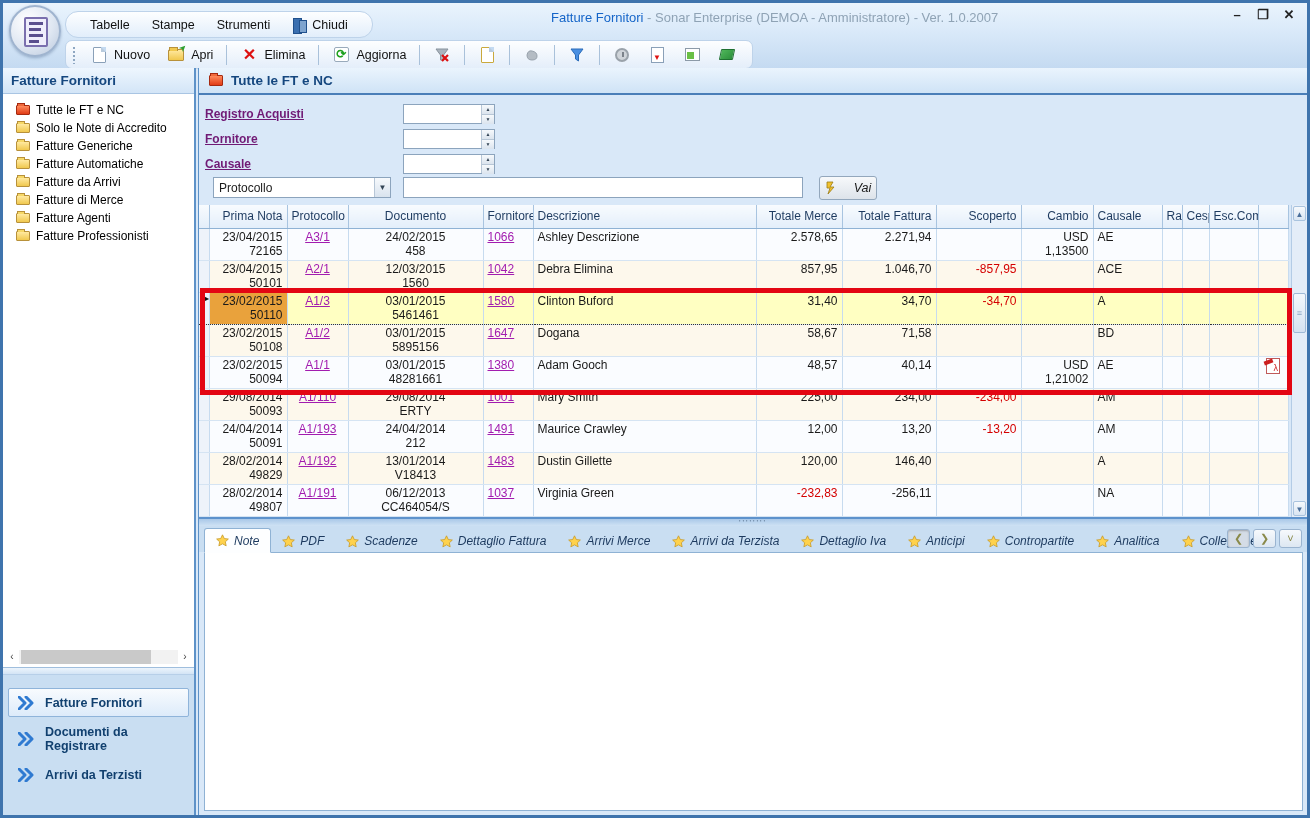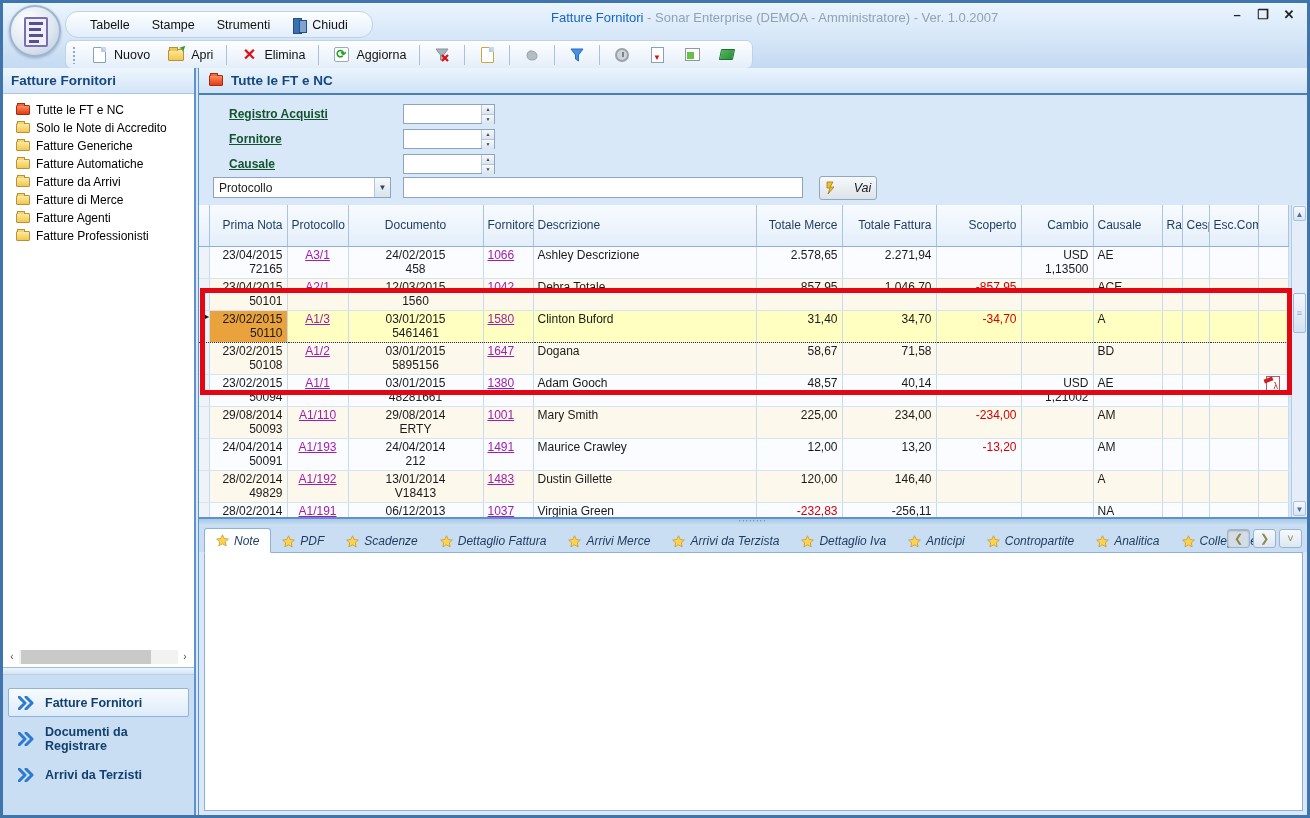--- a/index.html
+++ b/index.html
@@ -80,38 +80,38 @@
     color:#11406f; font-weight:bold; font-size:12.5px; cursor:default; border:1px solid transparent; }
   .nav-item.active { background:linear-gradient(#f8fbfe,#ddebfa); border:1px solid #8fb4da; border-radius:2px; }
   .nav-item svg { flex:0 0 16px; }
 
   
   .main { position:absolute; left:195px; top:65px; right:0; bottom:0; background:#d9e8f8; border-left:1px solid #5e92c8; }
   .content-header { height:27px; display:flex; align-items:center; gap:8px; padding-left:10px;
     background:linear-gradient(#eaf4fd,#cfe3f6); border-bottom:2px solid #4a7eb8; font-size:13.5px; font-weight:bold; color:#15477f; }
 
   .filter-panel { position:absolute; left:0; right:0; top:29px; height:108px; }
-  .flt-label { position:absolute; left:30px; font-size:12px; font-weight:bold; color:#14532d; text-decoration:underline; cursor:pointer; }
+  .flt-label { position:absolute; left:6px; font-size:12px; font-weight:bold; color:#701a75; text-decoration:underline; cursor:pointer; }
   .spinbox { position:absolute; left:204px; width:92px; height:20px; background:#fff; border:1px solid #8ca4bd; display:flex; }
   .spinbox input { flex:1; border:none; outline:none; min-width:0; font-family:inherit; }
   .spin-btns { width:13px; display:flex; flex-direction:column; border-left:1px solid #b7c6d6; }
   .spin-btns span { flex:1; font-size:5px; line-height:9px; text-align:center; color:#345; background:linear-gradient(#f6f9fc,#dbe4ee); cursor:default; }
   .spin-btns span + span { border-top:1px solid #b7c6d6; }
 
   .search-select { position:absolute; left:14px; top:80px; width:178px; height:21px; background:#fff; border:1px solid #8ca4bd; display:flex; align-items:center; cursor:default; }
   .search-select .val { flex:1; padding-left:5px; }
   .search-select .dd { width:16px; height:100%; background:linear-gradient(#f6f9fc,#d9e3ee); border-left:1px solid #b7c6d6; font-size:8px; display:flex; align-items:center; justify-content:center; color:#345; }
   .search-input { position:absolute; left:204px; top:80px; width:400px; height:21px; border:1px solid #8ca4bd; padding:0 4px; font-family:inherit; }
   .vai-btn { position:absolute; left:620px; top:79px; width:58px; height:24px; display:flex; align-items:center; justify-content:center; gap:16px;
     background:linear-gradient(#f7f9fb,#dde3ea); border:1px solid #93a7bc; border-radius:3px; font-size:12.5px; cursor:default;font-style:italic; }
 
   
   .grid-wrap { position:absolute; left:0; top:137px; width:1089px; height:312px; }
   table.grid { border-collapse:collapse; table-layout:fixed; width:1089px; font-size:12px; }
-  table.grid th { height:41px; background:linear-gradient(#f8fbfe,#e3eefa); border-right:1px solid #a8c4e0;
+  table.grid th { height:23px; background:linear-gradient(#f8fbfe,#e3eefa); border-right:1px solid #a8c4e0;
     border-bottom:1px solid #8fb2d4; color:#1d3a5f; font-weight:normal; padding:0 4px; white-space:nowrap; overflow:hidden; }
   table.grid td { height:32px; border-right:1px solid #c7dbef; border-bottom:1px solid #d5e4f3; padding:1px 4px;
     vertical-align:top; white-space:nowrap; overflow:hidden; }
   tr.pale td { background:#fafcff; }
   tr.cream td { background:#fdf8ec; }
   tr.sel td { background:#ffffc2; border-bottom:1px dotted #333; }
   tr.sel td.c-pn { background:#e9a23c; }
   td.rowsel { background:#eef3fa !important; padding:0; text-align:center; font-size:8px; color:#111; }
   .al-r { text-align:right; } .al-c { text-align:center; } .al-l { text-align:left; }
   .cell-link { color:#a21caf; text-decoration:underline; cursor:pointer; }
@@ -446,21 +446,21 @@
               <td class="c-pn al-r">
                 <span class="line2">23/04/2015</span>
                 <span class="line2">50101</span>
               </td>
               <td class="al-c"><span class="cell-link">A2/1</span></td>
               <td class="al-c">
                 <span class="line2">12/03/2015</span>
                 <span class="line2">1560</span>
               </td>
               <td class="al-l"><span class="cell-link">1042</span></td>
-              <td class="al-l">Debra Totale</td>
+              <td class="al-l">Debra Elimina</td>
               <td class="al-r">857,95</td>
               <td class="al-r">1.046,70</td>
               <td class="al-r neg">-857,95</td>
               <td class="al-r">
                 <span class="line2"></span>
                 <span class="line2"></span>
               </td>
               <td class="al-l">ACE</td>
               <td></td>
               <td></td>

